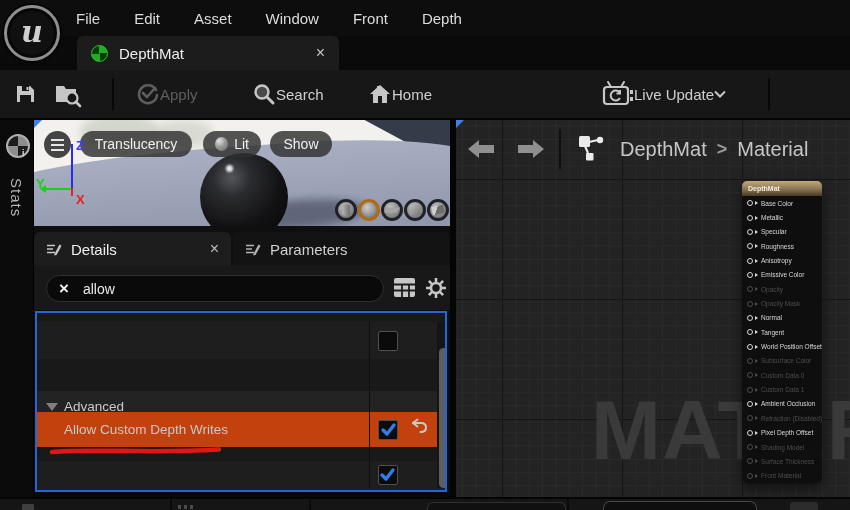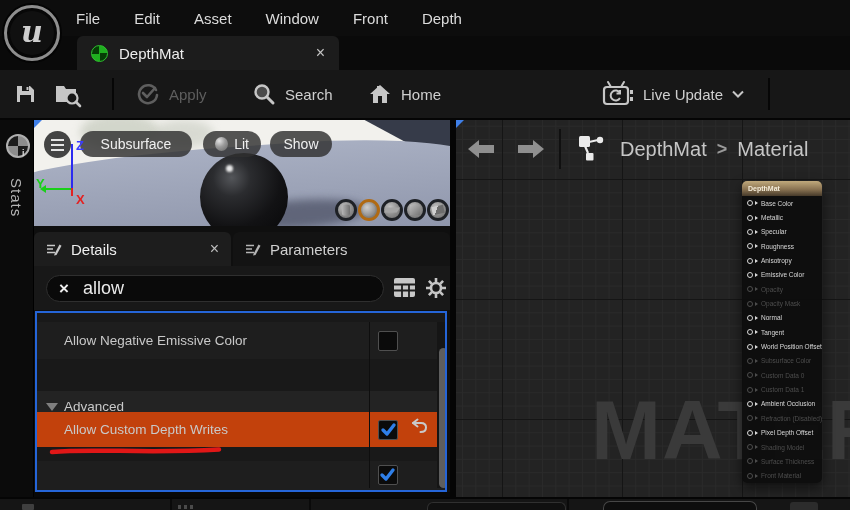--- a/index.html
+++ b/index.html
@@ -21,21 +21,21 @@
   .tabrow{left:0;top:36px;width:850px;height:34px;background:#0a0a0a;}
   .asset-tab{left:77px;top:0;width:262px;height:34px;background:#1c1c1c;border-radius:6px 6px 0 0;
              display:flex;align-items:center;padding:0 14px;box-sizing:border-box;}
   .mat-icon{width:15px;height:15px;border-radius:50%;border:1px solid #2ec22e;margin-right:11px;
             background:conic-gradient(#1fae1f 0 25%,#063c06 0 50%,#1fae1f 0 75%,#063c06 0);}
   .tab-title{flex:1;font-size:15px;color:#ededed;}
   .tab-close{font-size:16px;color:#c4c4c4;cursor:default;}
 
   
   .toolbar{left:0;top:70px;width:850px;height:50px;background:#171717;border-bottom:2px solid #050505;box-sizing:border-box;}
-  .tool{position:absolute;top:0;height:48px;display:flex;align-items:center;gap:9px;font-size:15px;color:#cfcfcf;}
+  .tool{position:absolute;top:0;height:48px;display:flex;align-items:center;font-size:15px;color:#cfcfcf;}
   .tool.disabled{color:#5e5e5e;}
   .vsep{position:absolute;top:8px;width:2px;height:32px;background:#060606;}
 
   
   .rail{left:0;top:120px;width:34px;height:390px;background:#0b0b0b;border-right:1px solid #000;box-sizing:border-box;}
   .rail-icon{left:6px;top:14px;width:20px;height:20px;border-radius:50%;border:2px solid #b0b0b0;
              background:conic-gradient(#8d8d8d 0 25%,#1c1c1c 0 50%,#8d8d8d 0 75%,#1c1c1c 0);}
   .rail-i{left:22px;top:28px;font-size:9px;color:#d8d8d8;font-weight:bold;}
   .rail-text{left:8px;top:58px;writing-mode:vertical-rl;font-size:15px;color:#b5b5b5;letter-spacing:1px;}
 
@@ -70,21 +70,21 @@
   
   .details{left:34px;top:226px;width:416px;height:271px;background:#0f0f0f;}
   .dtab{position:absolute;height:34px;display:flex;align-items:center;gap:9px;padding:0 12px;box-sizing:border-box;font-size:15px;}
   .dtab.active{left:0;top:6px;width:197px;background:#1d1d1d;border-radius:6px 6px 0 0;color:#efefef;}
   .dtab.inactive{left:199px;top:6px;width:217px;background:#131313;border-radius:6px 6px 0 0;color:#cfcfcf;}
   .dtab .grow{flex:1;}
   .searchrow{left:0;top:40px;width:416px;height:44px;background:#181818;}
   .spill{position:absolute;left:12px;top:9px;width:338px;height:27px;border-radius:14px;background:#0a0a0a;
          border:1px solid #2f2f2f;display:flex;align-items:center;gap:14px;padding:0 12px;box-sizing:border-box;}
   .sx{color:#efefef;font-size:17px;font-weight:bold;line-height:1;}
-  .sval{color:#eaeaea;font-size:18px;}
+  .sval{color:#eaeaea;font-size:14px;}
   .proplist{left:1px;top:85px;width:412px;height:181px;border:2px solid #2565d8;background:#191919;box-sizing:border-box;overflow:hidden;}
   .prow{position:absolute;left:0;width:408px;display:flex;align-items:center;box-sizing:border-box;}
   .prow .lbl{margin-left:27px;font-size:13.5px;color:#c9c9c9;}
   .prow.cat .lbl{font-weight:bold;color:#e9e9e9;margin-left:27px;}
   .tri{position:absolute;left:9px;width:0;height:0;border-left:6px solid transparent;border-right:6px solid transparent;border-top:8px solid #c0c0c0;}
   .tri.dim{border-top-color:#7f7f7f;}
   .coldiv{position:absolute;left:332px;top:9px;width:1px;height:166px;background:#0e0e0e;}
   .cbx{position:absolute;left:341px;width:20px;height:20px;background:#0b0b0b;border:1.5px solid #4f4f4f;border-radius:2px;box-sizing:border-box;}
   .sbar{position:absolute;left:400px;top:9px;width:12px;height:166px;background:#151515;}
   .sthumb{position:absolute;left:402px;top:35px;width:9px;height:140px;border-radius:5px;background:#5e5e5e;}
@@ -226,21 +226,21 @@
     <div class="vp-base"></div>
     <div class="vp-sphere"></div>
     <div class="vp-spec"></div>
 
     <div class="vp-burger">
         <i></i>
         <i></i>
         <i></i>
       </div>
     <div class="pill" style="left:46px;width:112px;">
-      <span>Subsurface</span>
+      <span>Translucency</span>
     </div>
     <div class="pill" style="left:169px;width:58px;">
       <span class="lit-ico"></span>
       <span>Lit</span>
     </div>
     <div class="pill" style="left:236px;width:62px;">
       <span>Show</span>
     </div>
 
     <div class="ax-line" style="left:37px;top:24px;width:2px;height:45px;background:#2b2bf0;"></div>
@@ -296,21 +296,20 @@
         <path d="M1 7.5h21M1 13.5h21M9 7.5v12.5M16 7.5v12.5" stroke="#1d1d1d" stroke-width="1.8"></path>
       </svg>
       <svg class="abs" style="left:390px;top:10px;" width="24" height="24" viewBox="0 0 24 24">
         <circle cx="12" cy="12" r="5" fill="none" stroke="#c6c6c6" stroke-width="2.6"></circle>
         <path d="M12 2v4M12 18v4M2 12h4M18 12h4M4.9 4.9l2.9 2.9M16.2 16.2l2.9 2.9M4.9 19.1l2.9-2.9M16.2 7.8l2.9-2.9" stroke="#c6c6c6" stroke-width="2.6"></path>
       </svg>
     </div>
 
     <div class="abs proplist">
       <div class="prow" style="top:9px;height:37px;background:#1e1e1e;">
-        <span class="lbl">Allow Negative Emissive Color</span>
         <span class="cbx"></span>
       </div>
       <div class="prow" style="top:78px;height:31px;background:#232323;">
         <span class="tri dim"></span>
         <span class="lbl">Advanced</span>
       </div>
       <div class="prow" style="top:99px;height:35px;background:#c2410c;">
         <span class="lbl">Allow Custom Depth Writes</span>
         <span class="cbx">
           <svg width="17" height="17" viewBox="0 0 17 17" style="margin:0 0 0 0.5px;">

